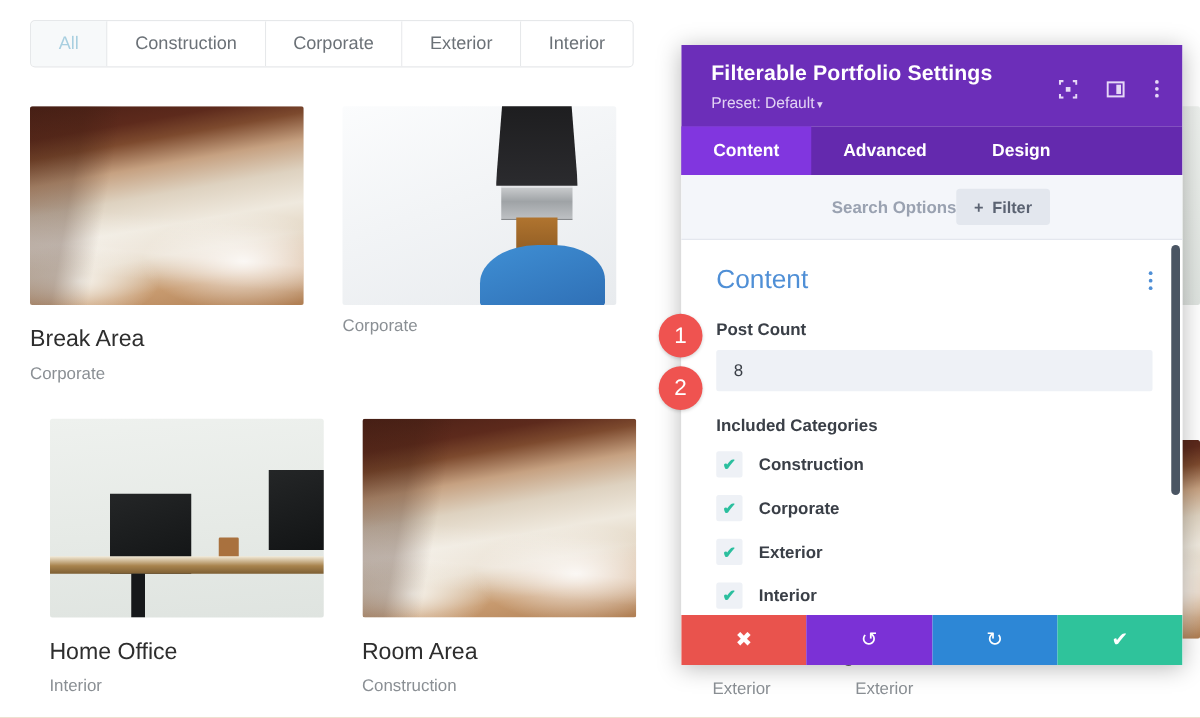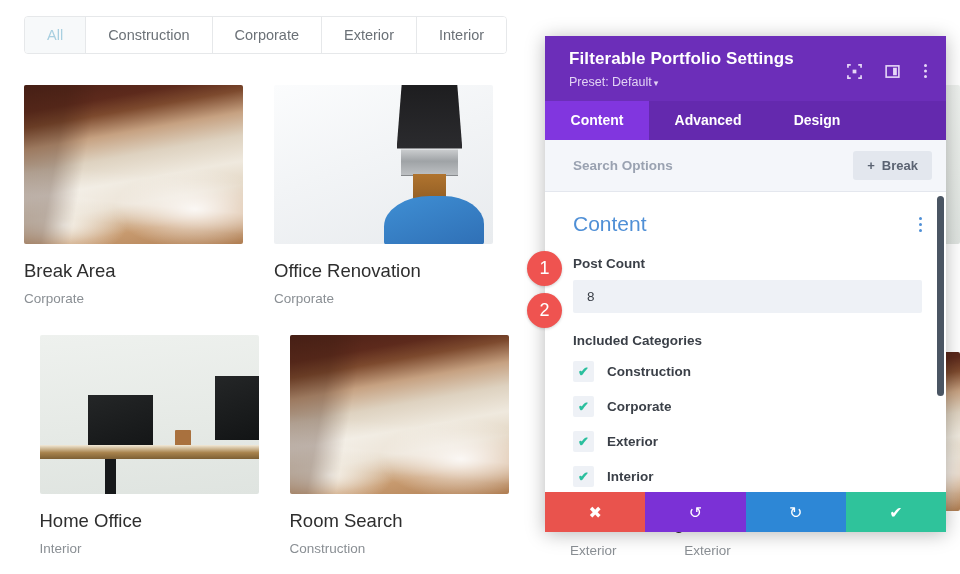--- a/index.html
+++ b/index.html
@@ -120,21 +120,21 @@
   .hicon { color:#e6d8f7; display:flex; align-items:center; }
 
   .tabs { display:flex; background:#6429ae; }
   .tab { padding:11px 0 12px; font-size:14px; font-weight:bold; color:#fff; text-align:center; }
   .tab.active { background:#8136df; }
   .tab-content { width:104px; }
   .tab-design { width:100px; }
   .tab-advanced { width:118px; }
 
   .search-row {
-    display:flex; align-items:center; justify-content:space-between;
+    display:flex; align-items:center; justify-content:center;
     background:#f4f6fa; padding:11px 14px 11px 28px;
     border-bottom:1px solid #e4e7ee;
   }
   .search-ph { font-size:13.5px; color:#9aa2b1; font-weight:bold; }
   .filter-btn {
     background:#e3e7ee; color:#5b6372; font-size:13px; font-weight:bold;
     padding:7px 14px; border-radius:3px; display:flex; align-items:center; gap:7px;
   }
 
   .panel-body { flex:1; position:relative; overflow:hidden; background:#fff; }
@@ -201,40 +201,39 @@
           <div class="card-title">Break Area</div>
           <div class="card-cat">Corporate</div>
         </div>
         <div class="card">
           <div class="thumb ph-brush">
             <div class="bristles"></div>
             <div class="ferrule"></div>
             <div class="handle"></div>
             <div class="glove"></div>
           </div>
-          <div class="card-title">Office Renovation</div>
           <div class="card-cat">Corporate</div>
         </div>
       </div>
 
       <div class="grid-row row2">
         <div class="card">
           <div class="thumb ph-office">
             <div class="lap1"></div>
             <div class="lap2"></div>
             <div class="mug"></div>
             <div class="desk"></div>
             <div class="leg"></div>
           </div>
           <div class="card-title">Home Office</div>
           <div class="card-cat">Interior</div>
         </div>
         <div class="card">
           <div class="thumb ph-wood"></div>
-          <div class="card-title">Room Search</div>
+          <div class="card-title">Room Area</div>
           <div class="card-cat">Construction</div>
         </div>
       </div>
     </div>
 
     <div class="card-right-top">
       <div class="thumb ph-office"></div>
     </div>
     <div class="card-right">
       <div class="thumb ph-wood"></div>
@@ -287,21 +286,21 @@
     <div class="tabs">
       <div class="tab tab-content active">Content</div>
       <div class="tab tab-advanced">Advanced</div>
       <div class="tab tab-design">Design</div>
     </div>
 
     <div class="search-row">
       <div class="search-ph">Search Options</div>
       <div class="filter-btn">
         <span>+</span>
-        <span>Break</span>
+        <span>Filter</span>
       </div>
     </div>
 
     <div class="panel-body">
       <div class="panel-scroll">
 
         <div class="section-head">
           <div class="section-title">Content</div>
           <div class="dots-v">
             <i></i>

